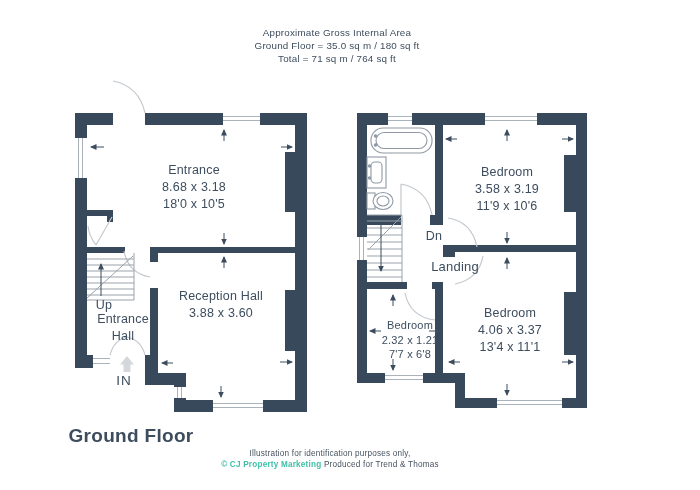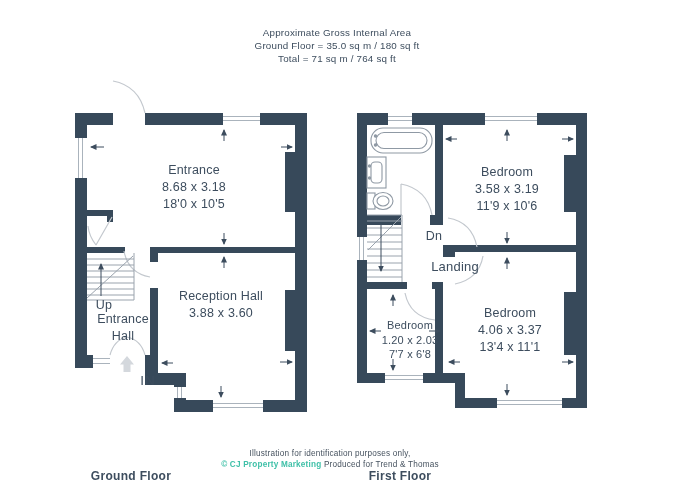--- a/index.html
+++ b/index.html
@@ -12,21 +12,21 @@
   .win-h{position:absolute;z-index:2;background:linear-gradient(to bottom,#ffffff 0 22%,#aab3bc 22% 31%,#ffffff 31% 60%,#aab3bc 60% 69%,#ffffff 69% 100%);}
   .win-v{position:absolute;z-index:2;background:linear-gradient(to right,#ffffff 0 22%,#aab3bc 22% 31%,#ffffff 31% 60%,#aab3bc 60% 69%,#ffffff 69% 100%);}
   svg.linework{position:absolute;left:0;top:0;z-index:3;}
   .txt{position:absolute;z-index:4;transform:translateX(-50%);text-align:center;white-space:nowrap;letter-spacing:.2px;}
   .room{font-size:12.5px;line-height:17px;}
   .room-sm{font-size:11px;line-height:14.5px;}
   .hall-label{font-size:12.5px;line-height:17px;}
   .small-cap{font-size:12.5px;}
   .in-label{font-size:13.5px;letter-spacing:1px;}
   .landing-label{font-size:13px;}
-  .floor-label{font-size:12px;font-weight:bold;letter-spacing:.3px;margin-top:44px;}
+  .floor-label{font-size:19px;font-weight:bold;letter-spacing:.3px;}
   .header{font-size:9.8px;line-height:13.2px;}
   .footer{font-size:8.2px;line-height:10.6px;color:#46525f;}
   .credit{font-weight:bold;}
 </style>
 </head>
 <body>
 
 <div id="canvas">
 
   <div class="txt header" style="left:337px;top:26px;">
@@ -178,41 +178,40 @@
   </div>
   <div class="txt room" style="left:221px;top:288px;">
     <div>Reception Hall</div>
     <div>3.88 x 3.60</div>
   </div>
   <div class="txt small-cap" style="left:104px;top:298px;">Up</div>
   <div class="txt hall-label" style="left:123px;top:311px;">
     <div>Entrance</div>
     <div>Hall</div>
   </div>
-  <div class="txt in-label" style="left:124px;top:373px;margin-left:24px;">IN</div>
+  <div class="txt in-label" style="left:124px;top:373px;">IN</div>
   <div class="txt floor-label" style="left:131px;top:425px;">Ground Floor</div>
 
   <div class="txt room" style="left:507px;top:164px;">
     <div>Bedroom</div>
     <div>3.58 x 3.19</div>
     <div>11'9 x 10'6</div>
   </div>
   <div class="txt small-cap" style="left:434px;top:229px;">Dn</div>
   <div class="txt landing-label" style="left:455px;top:259px;text-align:right;">Landing</div>
   <div class="txt room-sm" style="left:410px;top:318px;">
     <div>Bedroom</div>
-    <div>1.20 x 2.03</div>
+    <div>2.32 x 1.21</div>
     <div>7'7 x 6'8</div>
   </div>
   <div class="txt room" style="left:510px;top:305px;">
     <div>Bedroom</div>
     <div>4.06 x 3.37</div>
     <div>13'4 x 11'1</div>
   </div>
-  <div class="txt floor-label" style="left:400px;top:425px;">First Floor</div>
 
   <div class="txt footer" style="left:330px;top:449px;">
     <div>Illustration for identification purposes only,</div>
     <div>
       <span class="credit" style="color:#3fc0a8;">© CJ Property Marketing</span>
       <span>Produced for Trend &amp; Thomas</span>
     </div>
   </div>
 
 </div>

